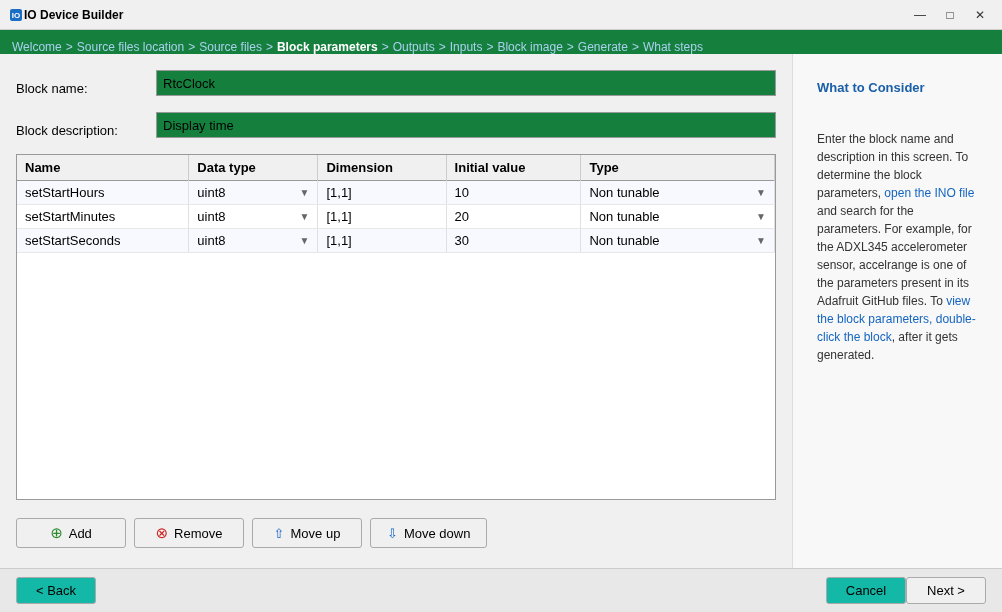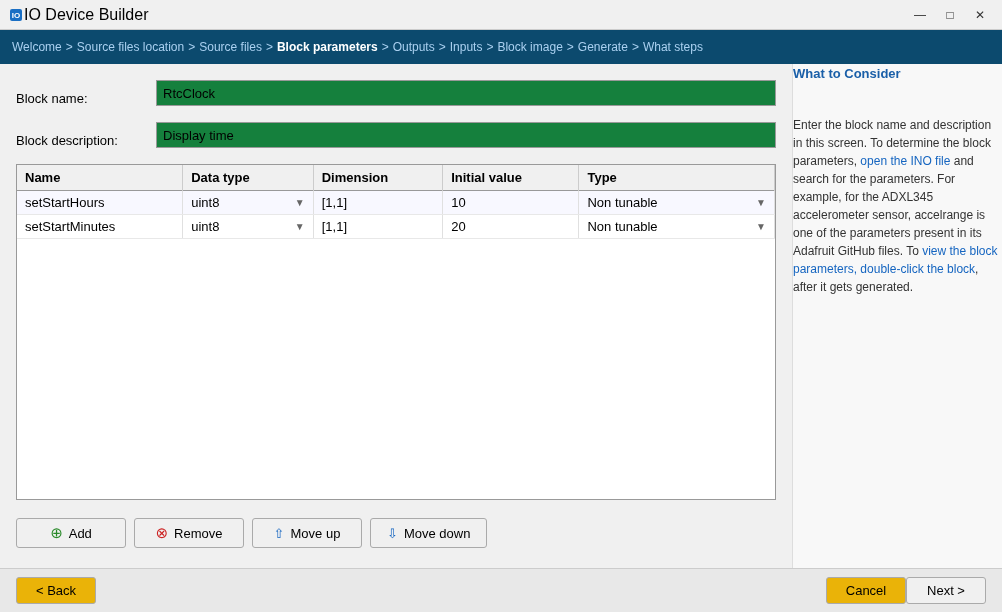--- a/index.html
+++ b/index.html
@@ -25,47 +25,48 @@
       flex-shrink: 0;
     }
     .title-bar-icon {
       width: 16px;
       height: 16px;
       display: flex;
       align-items: center;
       justify-content: center;
     }
     .title-bar-text {
-      font-size: 16px;
+      font-size: 12px;
       color: #000;
       flex: 1;
+      font-weight: bold;
     }
     .title-bar-controls {
       display: flex;
       gap: 2px;
     }
     .title-bar-btn {
       width: 28px;
       height: 20px;
       border: none;
       background: transparent;
       cursor: pointer;
       display: flex;
       align-items: center;
       justify-content: center;
       font-size: 12px;
       color: #333;
     }
 
     
     .breadcrumb-bar {
-      background: #0c4a6e;
-      height: 34px;
-      display: flex;
-      align-items: center;
+      background: #15803d;
+      height: 24px;
+      display: flex;
+      align-items: flex-end;
       padding: 0 12px;
       flex-shrink: 0;
     }
     .breadcrumb-bar span {
       color: white;
       font-size: 12px;
     }
     .breadcrumb-bar .current {
       font-weight: bold;
       color: white;
@@ -183,21 +184,21 @@
       display: flex;
       align-items: center;
       gap: 6px;
       min-width: 110px;
       justify-content: center;
     }
 
     
     .right-panel {
       width: 210px;
-      padding: 0;
+      padding: 24px;
       background: #f8f8f8;
       border-left: 1px solid #ddd;
       flex-shrink: 0;
       font-size: 12px;
       line-height: 1.5;
       overflow-y: auto;
     }
     .right-panel-title {
       font-weight: bold;
       font-size: 13px;
@@ -219,21 +220,21 @@
       align-items: center;
       justify-content: space-between;
       padding: 0 16px;
       flex-shrink: 0;
     }
     .footer-left { display: flex; gap: 8px; }
     .footer-right { display: flex; }
     .footer-btn {
       padding: 5px 18px;
       border: 1px solid #aaa;
-      background: #eab308;
+      background: #14b8a6;
       cursor: pointer;
       font-size: 13px;
       border-radius: 3px;
       min-width: 80px;
     }
     .footer-btn.primary {
       background: #f0f0f0;
     }
 
     
@@ -326,20 +327,37 @@
             <tr>
       <td>setStartMinutes</td>
       <td>
         <div class="dropdown-cell">
           <span>uint8</span>
           <span class="dropdown-arrow">▼</span>
         </div>
       </td>
       <td>[1,1]</td>
       <td>20</td>
+      <td>
+        <div class="dropdown-cell">
+          <span>Non tunable</span>
+          <span class="dropdown-arrow">▼</span>
+        </div>
+      </td>
+    </tr>
+            <tr>
+      <td>setStartSeconds</td>
+      <td>
+        <div class="dropdown-cell">
+          <span>uint8</span>
+          <span class="dropdown-arrow">▼</span>
+        </div>
+      </td>
+      <td>[1,1]</td>
+      <td>30</td>
       <td>
         <div class="dropdown-cell">
           <span>Non tunable</span>
           <span class="dropdown-arrow">▼</span>
         </div>
       </td>
     </tr>
           </tbody>
       </table>
     </div>

